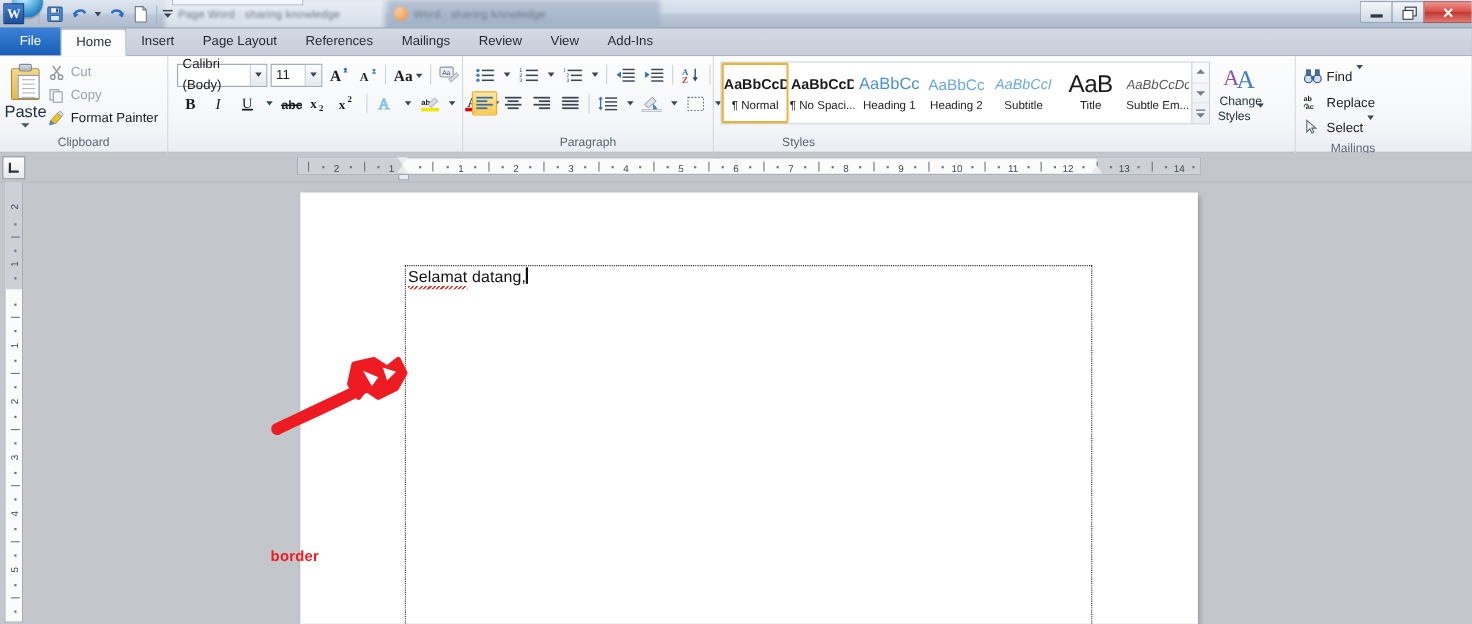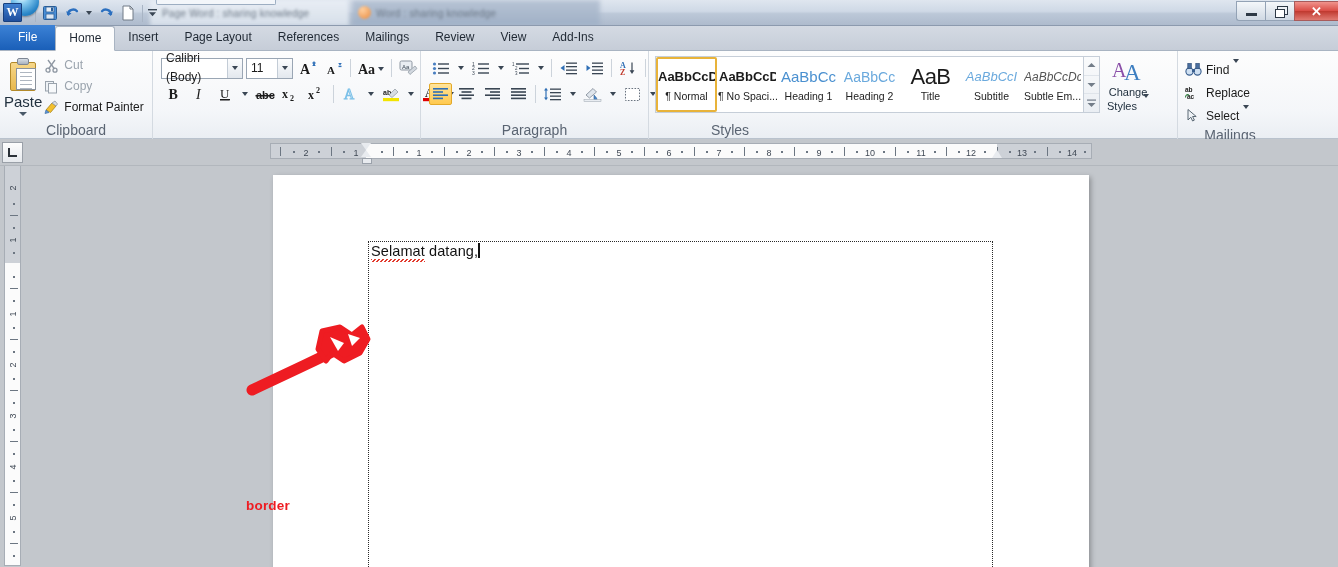--- a/index.html
+++ b/index.html
@@ -118,21 +118,21 @@
   .ribbon{
     position:relative; height:88px; width:100%;
     background:linear-gradient(to bottom,#fdfdfd 0%,#f4f6f9 70%,#eaeef3 100%);
     border-bottom:1px solid #b9c2cd;
     display:flex;
   }
   .group{ position:relative; height:88px; padding:3px 4px 0 4px; display:flex; flex-direction:column; }
   .group + .group{ border-left:1px solid #d4dae1; }
   .group-body{ flex:1; display:flex; align-items:flex-start; padding-top:2px; }
   .group-label{
-    height:17px; line-height:17px; text-align:center; font-size:14px; color:#5a6472; position:relative;
+    height:17px; line-height:17px; text-align:center; font-size:11px; color:#5a6472; position:relative;
   }
 
   
   .paste-big{
     width:50px; display:flex; flex-direction:column; align-items:center; padding-top:2px; cursor:default;
   }
   .paste-icon{ position:relative; width:32px; height:34px; }
   .clip-body{
     position:absolute; left:3px; top:4px; width:26px; height:29px;
     background:linear-gradient(to bottom,#f6d78a,#e8b84e); border:1px solid #b38a2a; border-radius:2px;
@@ -684,26 +684,26 @@
         </div>
         <div class="sitem">
           <span class="spreview" style="color:#4a90d0;font-size:15px;">AaBbCc</span>
           <span class="sname">Heading 1</span>
         </div>
         <div class="sitem">
           <span class="spreview" style="color:#6aa9dd;font-size:14px;">AaBbCc</span>
           <span class="sname">Heading 2</span>
         </div>
         <div class="sitem">
+          <span class="spreview" style="color:#6aa9dd;font-style:italic;font-size:13px;">AaBbCcI</span>
+          <span class="sname">Subtitle</span>
+        </div>
+        <div class="sitem">
           <span class="spreview" style="font-size:22px;letter-spacing:-.5px;">AaB</span>
           <span class="sname">Title</span>
-        </div>
-        <div class="sitem">
-          <span class="spreview" style="color:#6aa9dd;font-style:italic;font-size:13px;">AaBbCcI</span>
-          <span class="sname">Subtitle</span>
         </div>
         <div class="sitem">
           <span class="spreview" style="color:#555;font-style:italic;font-size:12px;">AaBbCcDc</span>
           <span class="sname">Subtle Em...</span>
         </div>
         <div class="sgallery-scroll">
           <div>
             <svg width="9" height="7" viewBox="0 0 9 7">
                 <path d="M0.5 5 L4.5 1 L8.5 5 Z" fill="#737d89"></path>
               </svg>

